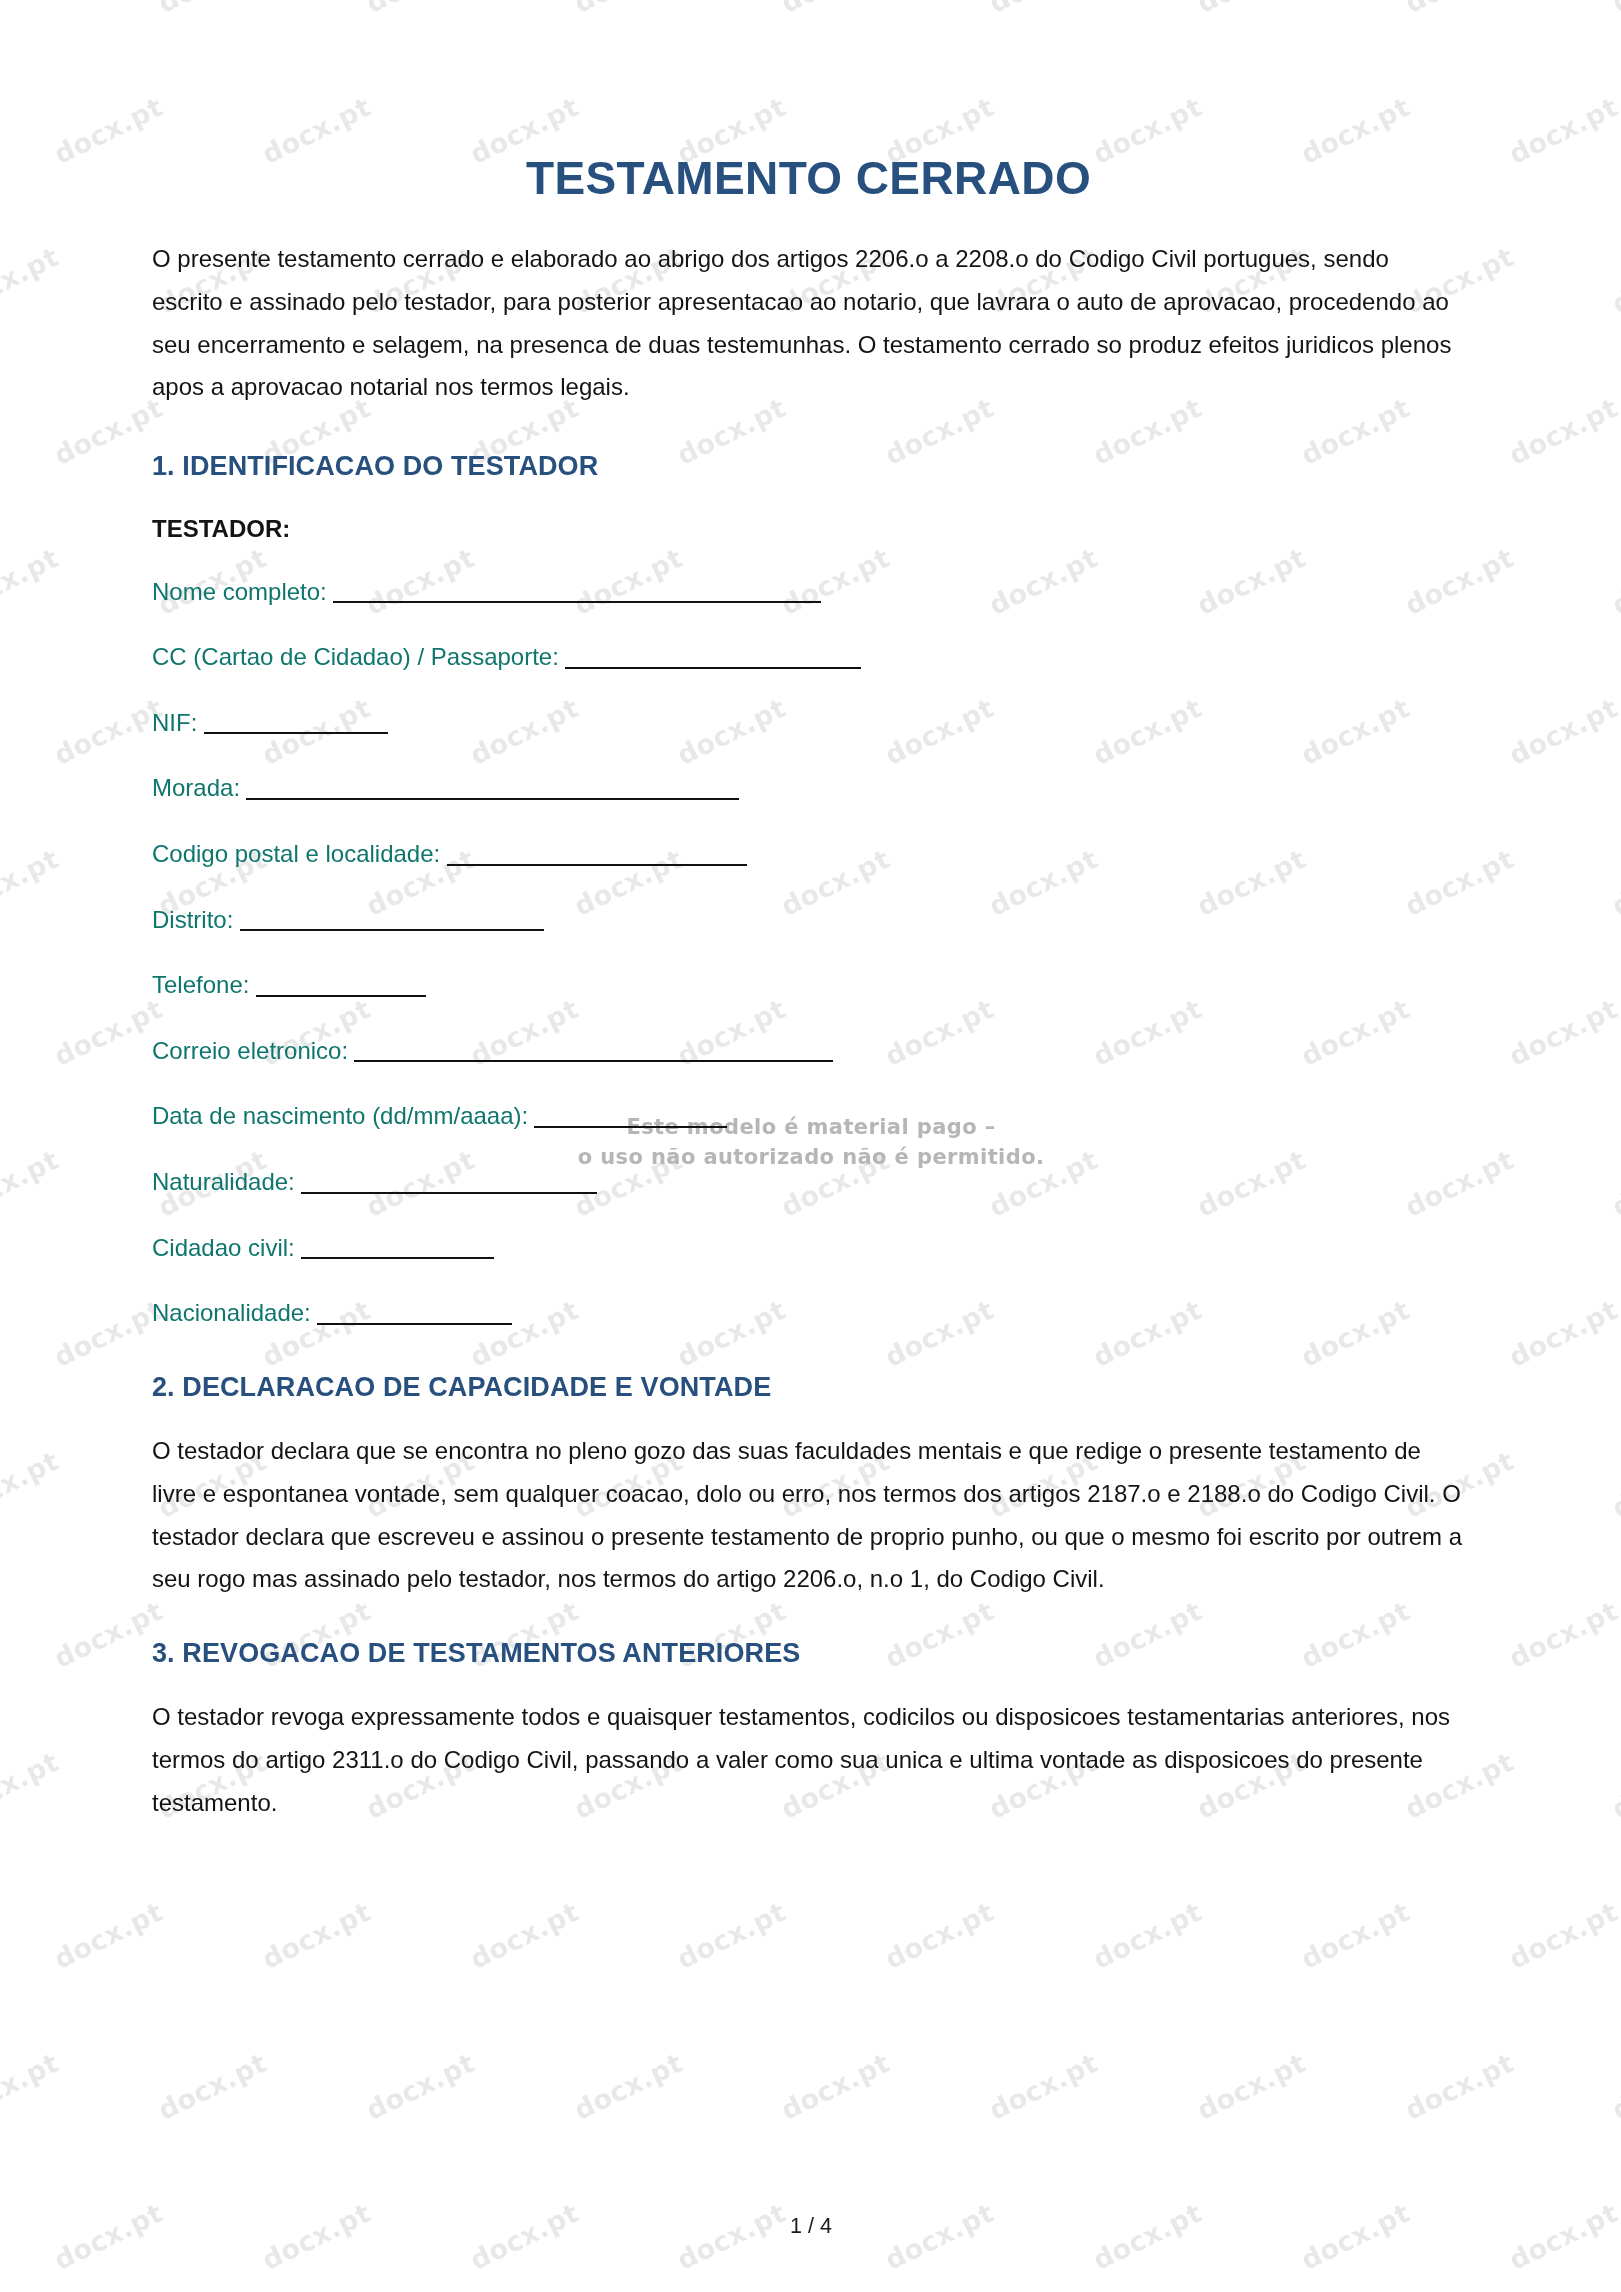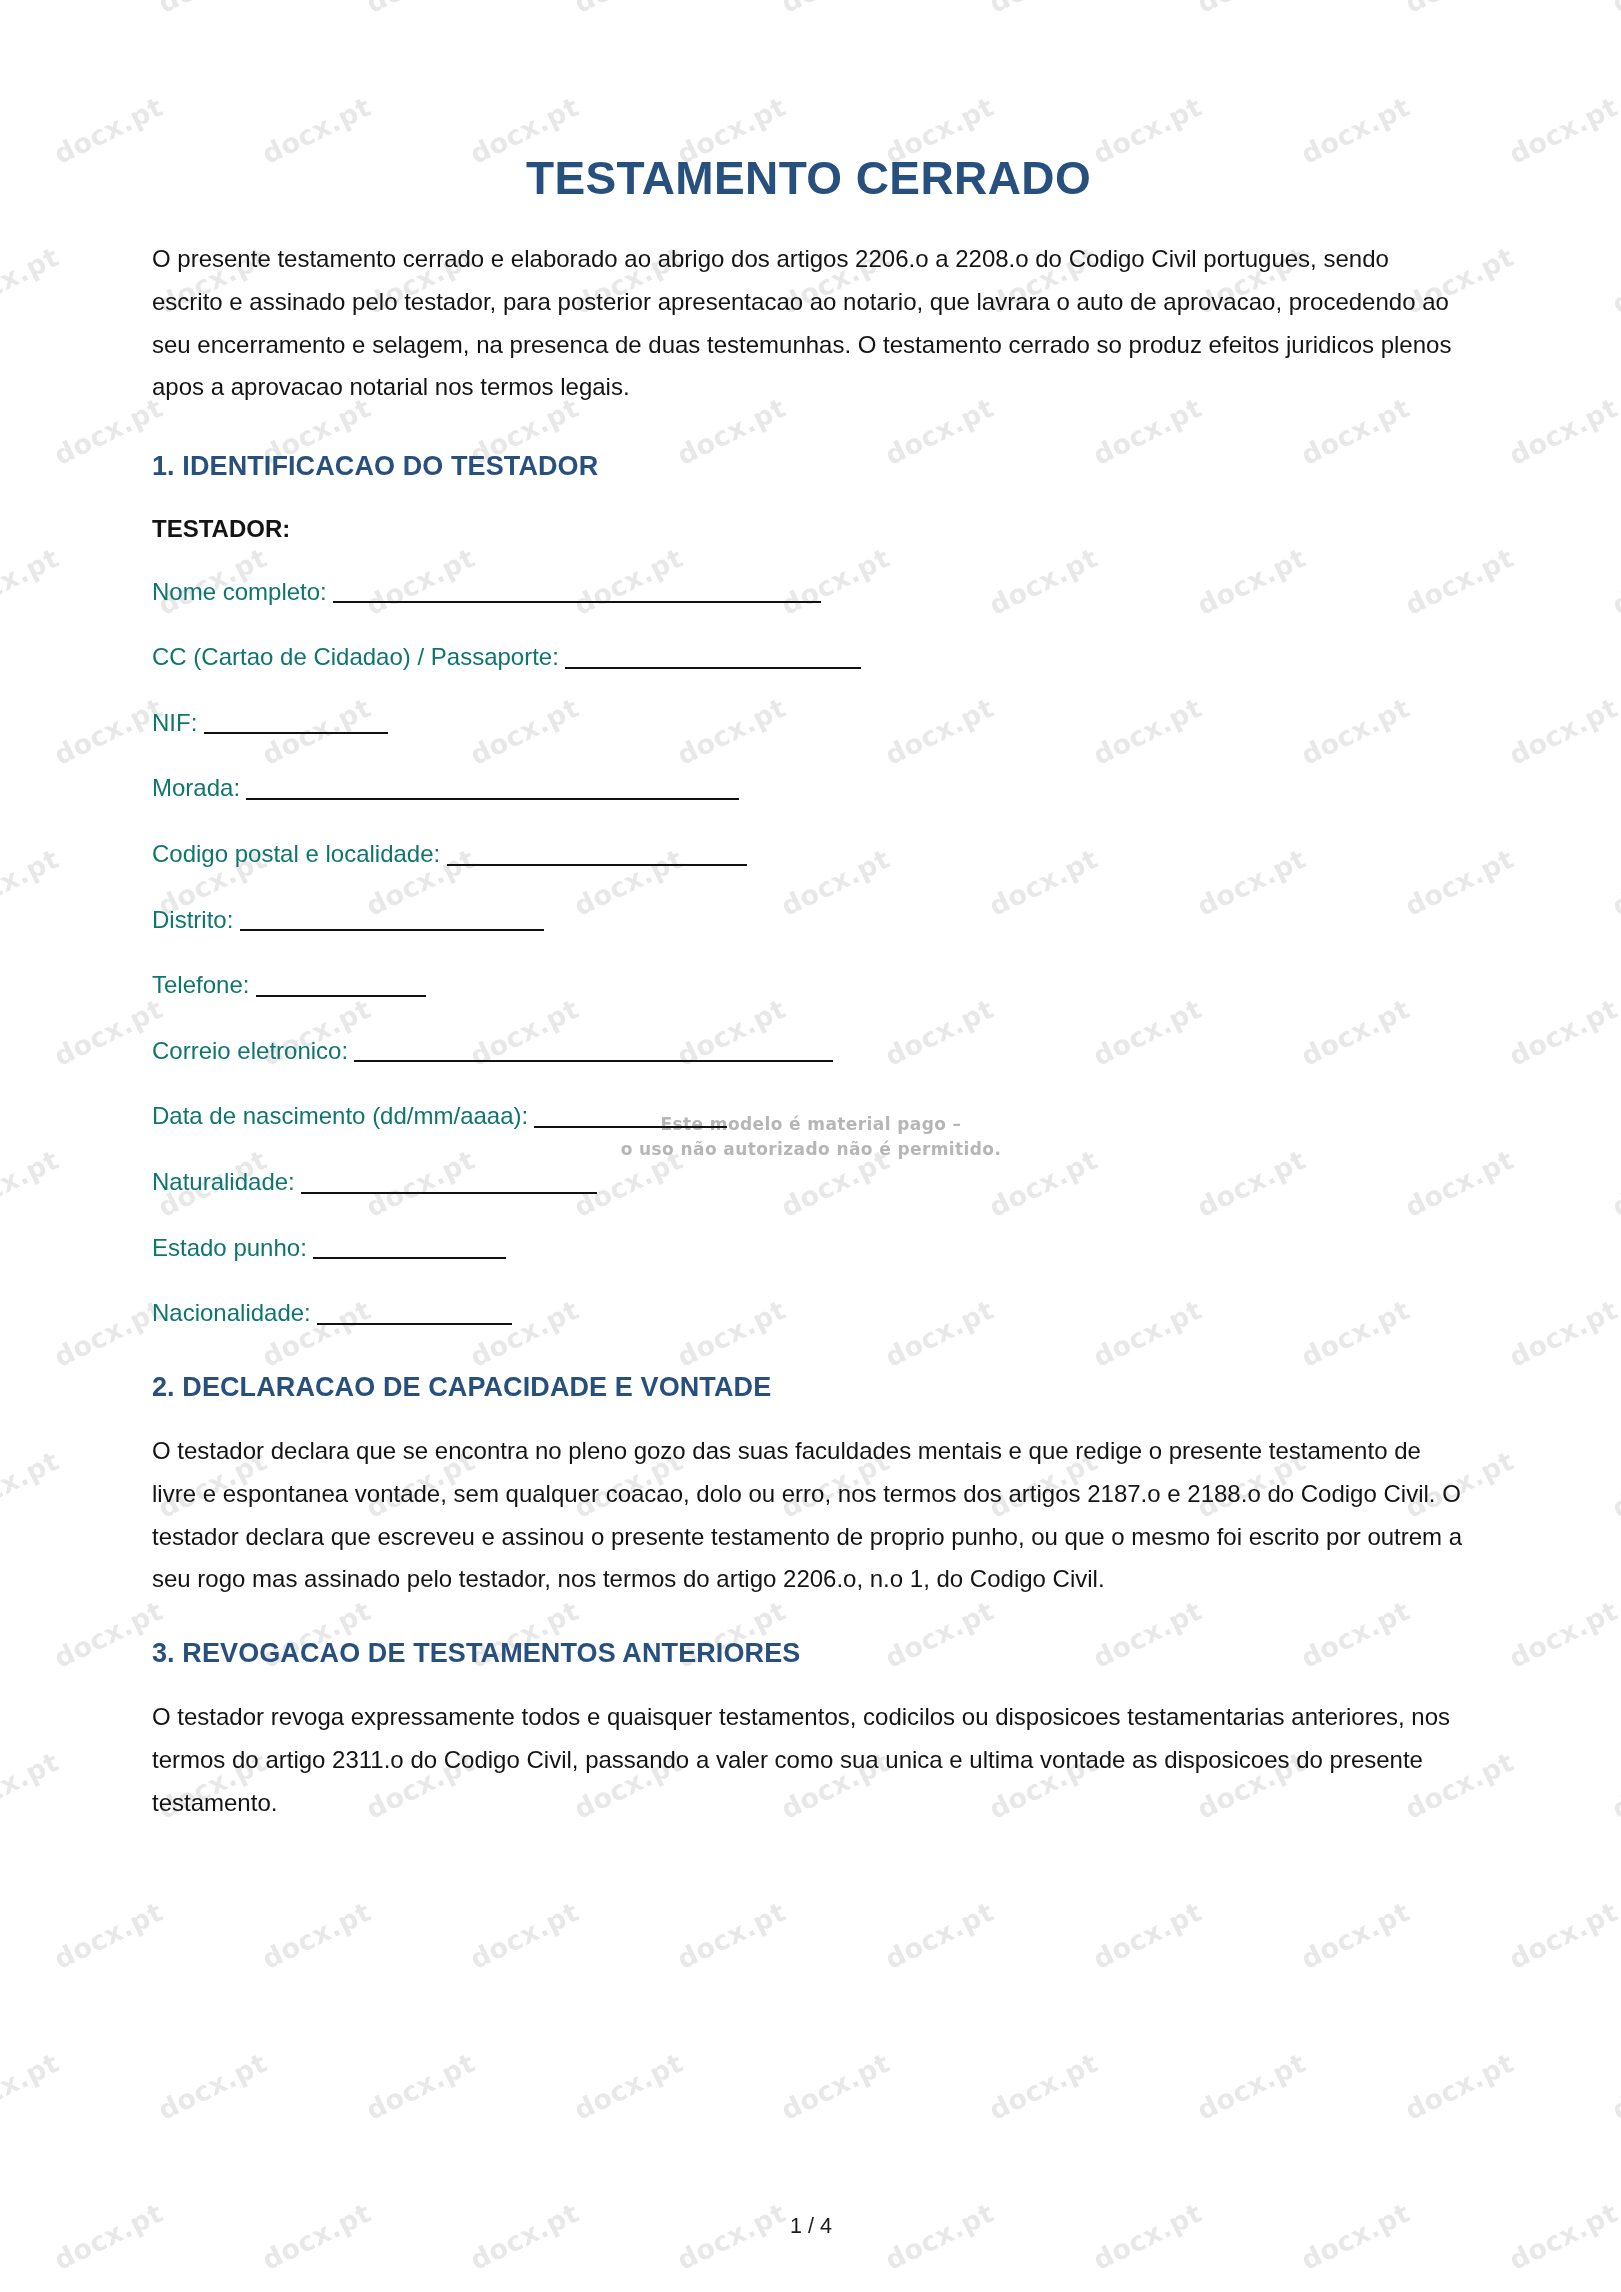--- a/index.html
+++ b/index.html
@@ -43,21 +43,21 @@
   
   .paid-notice {
     position: absolute;
     left: 0;
     right: 0;
     top: 1112px;
     z-index: 1;
     text-align: center;
     font-family: "DejaVu Sans", sans-serif;
     font-weight: 700;
-    font-size: 17px;
+    font-size: 21px;
     line-height: 1.45;
     color: #b6b6b6;
     letter-spacing: 0.4px;
     pointer-events: none;
   }
   .paid-notice span { display: block; }
 
   
   .content {
     position: relative;
@@ -305,21 +305,21 @@
         <li class="field"><span class="label">Nome completo:</span><span class="blank" style="width: 488px;"></span></li>
         <li class="field"><span class="label">CC (Cartao de Cidadao) / Passaporte:</span><span class="blank" style="width: 296px;"></span></li>
         <li class="field"><span class="label">NIF:</span><span class="blank" style="width: 184px;"></span></li>
         <li class="field"><span class="label">Morada:</span><span class="blank" style="width: 493px;"></span></li>
         <li class="field"><span class="label">Codigo postal e localidade:</span><span class="blank" style="width: 300px;"></span></li>
         <li class="field"><span class="label">Distrito:</span><span class="blank" style="width: 304px;"></span></li>
         <li class="field"><span class="label">Telefone:</span><span class="blank" style="width: 170px;"></span></li>
         <li class="field"><span class="label">Correio eletronico:</span><span class="blank" style="width: 479px;"></span></li>
         <li class="field"><span class="label">Data de nascimento (dd/mm/aaaa):</span><span class="blank" style="width: 193px;"></span></li>
         <li class="field"><span class="label">Naturalidade:</span><span class="blank" style="width: 296px;"></span></li>
-        <li class="field"><span class="label">Estado punho:</span><span class="blank" style="width: 193px;"></span></li>
+        <li class="field"><span class="label">Cidadao civil:</span><span class="blank" style="width: 193px;"></span></li>
         <li class="field"><span class="label">Nacionalidade:</span><span class="blank" style="width: 195px;"></span></li>
       </ul>
 
     <h2 class="section-heading">2. DECLARACAO DE CAPACIDADE E VONTADE</h2>
     <p class="body-para">O testador declara que se encontra no pleno gozo das suas faculdades mentais e que redige o presente testamento de livre e espontanea vontade, sem qualquer coacao, dolo ou erro, nos termos dos artigos 2187.o e 2188.o do Codigo Civil. O testador declara que escreveu e assinou o presente testamento de proprio punho, ou que o mesmo foi escrito por outrem a seu rogo mas assinado pelo testador, nos termos do artigo 2206.o, n.o 1, do Codigo Civil.</p>
 
     <h2 class="section-heading tight">3. REVOGACAO DE TESTAMENTOS ANTERIORES</h2>
     <p class="body-para">O testador revoga expressamente todos e quaisquer testamentos, codicilos ou disposicoes testamentarias anteriores, nos termos do artigo 2311.o do Codigo Civil, passando a valer como sua unica e ultima vontade as disposicoes do presente testamento.</p>
 
   </div>

